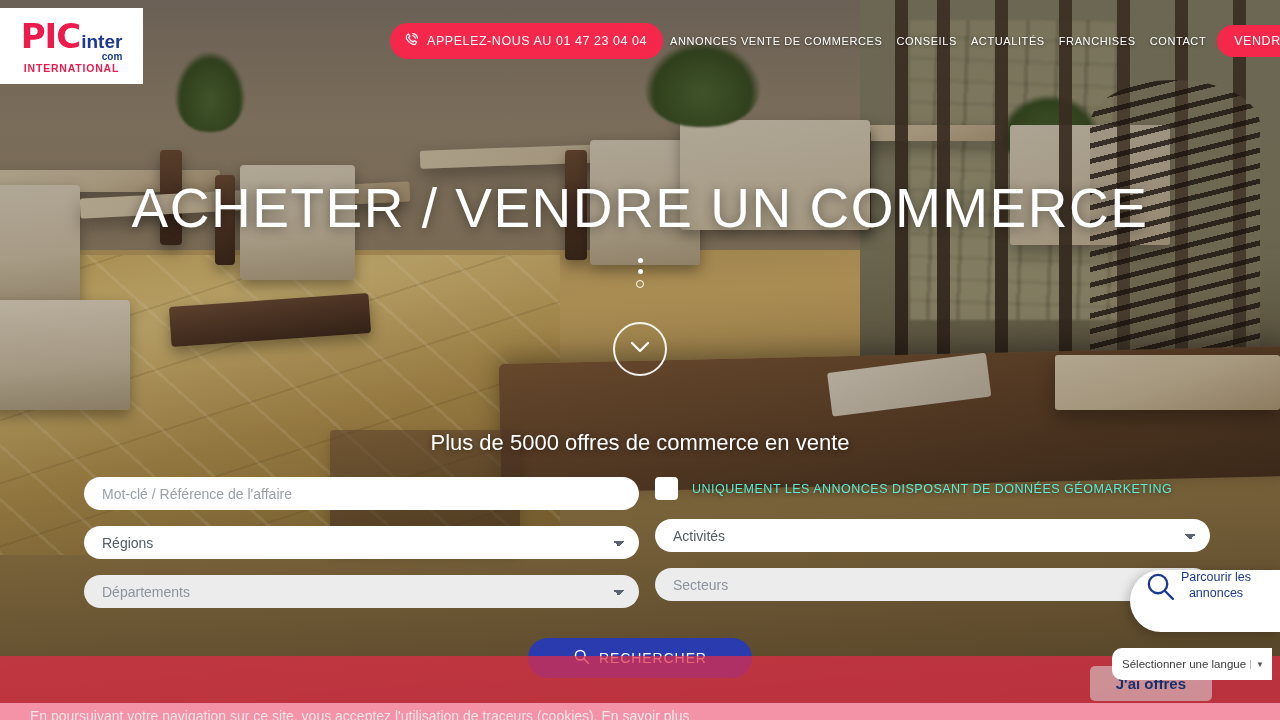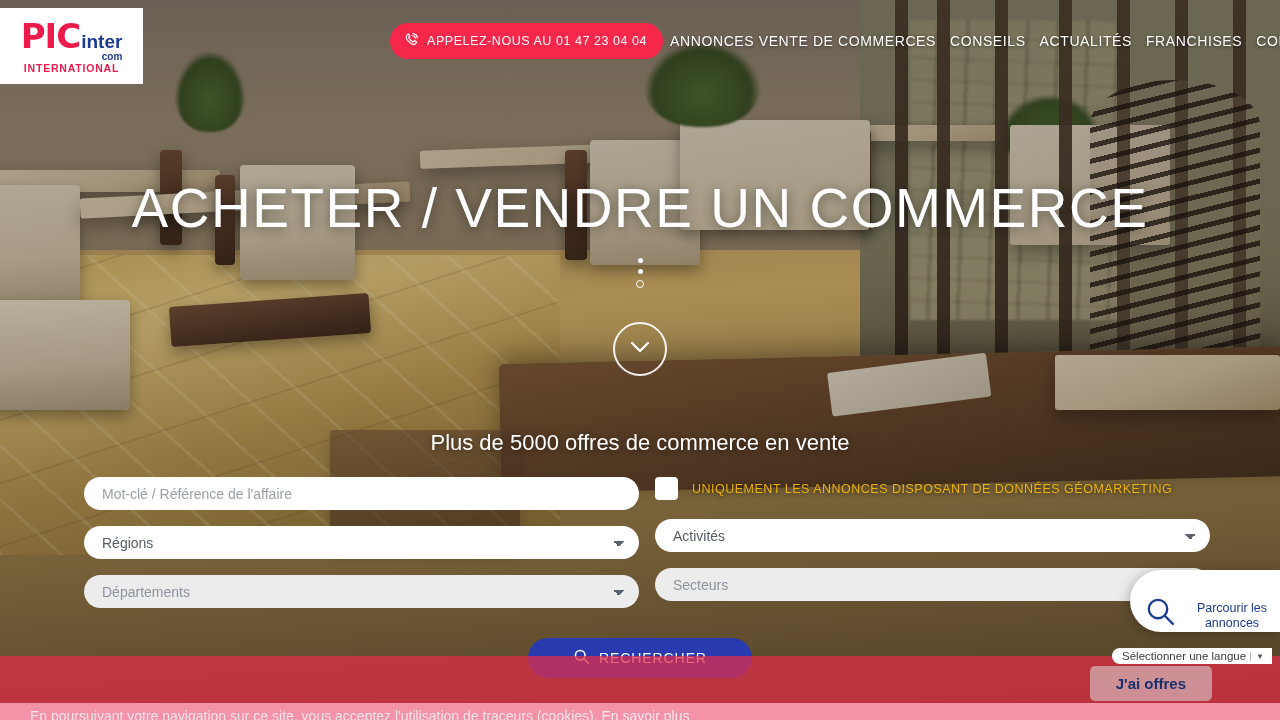--- a/index.html
+++ b/index.html
@@ -133,21 +133,21 @@
     display: flex; align-items: center; gap: 0; z-index: 35;
   }
   .phone-pill {
     display: flex; align-items: center; gap: 7px;
     background: #f5284b; color: #fff; border-radius: 18px;
     padding: 8px 16px 8px 13px; font-size: 12.5px; letter-spacing: .55px;
     white-space: nowrap; cursor: pointer; border: none;
   }
   .phone-pill svg { flex: none; }
   .nav-link {
-    color: #fff; font-size: 14px; letter-spacing: .6px; white-space: nowrap;
+    color: #fff; font-size: 11px; letter-spacing: .6px; white-space: nowrap;
     padding: 0 7px; text-decoration: none; cursor: pointer;
     text-shadow: 0 1px 3px rgba(0,0,0,.5);
   }
   .nav-cta {
     background: #f5284b; color: #fff; border-radius: 18px;
     padding: 9px 17px; font-size: 12.5px; letter-spacing: .55px;
     white-space: nowrap; cursor: pointer; border: none; margin-left: 4px;
   }
 
   
@@ -194,51 +194,51 @@
       linear-gradient(135deg, #5a6272 50%, transparent 50%);
     background-position: calc(100% - 20px) 15px, calc(100% - 14px) 15px;
     background-size: 6px 6px, 6px 6px;
     background-repeat: no-repeat;
     cursor: pointer;
   }
   .sel.disabled { background-color: #ececec; color: #8c939d; }
 
   .geo-row {
     display: flex; align-items: center; gap: 14px;
-    color: #eab308; font-size: 12.5px; letter-spacing: .5px;
+    color: #5eead4; font-size: 12.5px; letter-spacing: .5px;
     text-shadow: 0 1px 4px rgba(0,0,0,.55);
   }
   .geo-box {
     width: 23px; height: 23px; background: #fff; border-radius: 4px;
     flex: none; cursor: pointer; border: none;
   }
 
   .search-btn {
     position: absolute; top: 638px; left: 50%; margin-left: -112px;
     width: 224px; height: 40px; border-radius: 20px; border: none;
     background: #2a3bb0; color: #fff; font-size: 14px; letter-spacing: .9px;
     display: flex; align-items: center; justify-content: center; gap: 9px;
     cursor: pointer; z-index: 18; font-family: "Liberation Sans", sans-serif;
   }
 
   
   .browse-widget {
     position: absolute; right: 0; top: 570px; width: 150px; height: 62px;
     background: #fff; border-radius: 31px 0 0 31px;
-    display: flex; align-items: flex-end; gap: 16px; padding-left: 14px;
+    display: flex; align-items: flex-start; gap: 0; padding-left: 14px;
     box-shadow: -2px 2px 12px rgba(0,0,0,.25);
     cursor: pointer; z-index: 30;
   }
   .browse-label {
     color: #1c3a8f; font-size: 12.5px; line-height: 1.25; text-align: center; width: 78px;
   }
 
   
   .lang-pill {
-    position: absolute; right: 8px; top: 648px; height: 16px;
+    position: absolute; right: 8px; top: 648px; height: 32px;
     background: #fff; border-radius: 10px 0 0 10px;
     display: flex; align-items: center; gap: 4px; padding: 0 8px 0 10px;
     font-size: 11.5px; color: #3b3b3b; cursor: pointer; z-index: 62;
     white-space: nowrap;
   }
   .lang-caret { font-size: 8px; color: #555; border-left: 1px solid #bbb; padding-left: 5px; }
 
   
   .cookie-bar {
     position: absolute; left: 0; right: 0; top: 656px; height: 47px;

